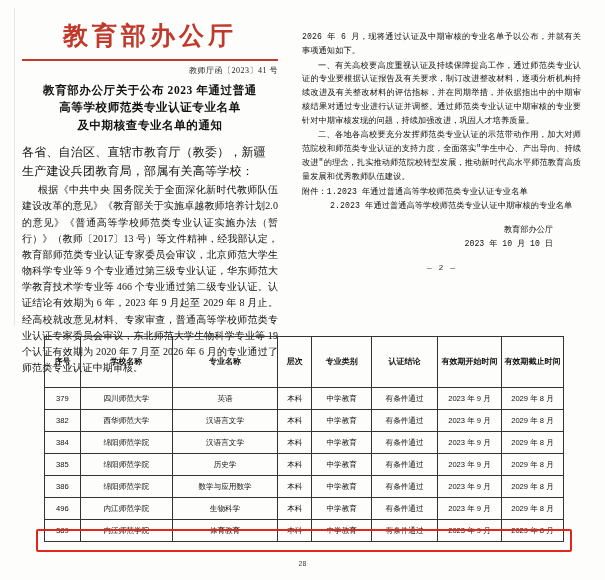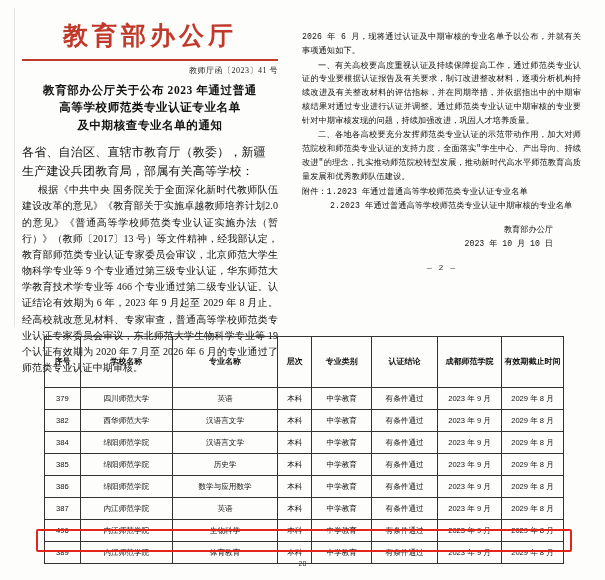--- a/index.html
+++ b/index.html
@@ -240,21 +240,21 @@
           <col class="c-end">
       </colgroup>
       <thead>
         <tr>
           <th>序号</th>
           <th>学校名称</th>
           <th>专业名称</th>
           <th>层次</th>
           <th>专业类别</th>
           <th>认证结论</th>
-          <th>成都师范学院</th>
+          <th>有效期开始时间</th>
           <th>有效期截止时间</th>
         </tr>
       </thead>
       <tbody id="table-body">
           <tr>
             <td>379</td>
             <td>四川师范大学</td>
             <td>英语</td>
             <td>本科</td>
             <td>中学教育</td>
@@ -296,30 +296,20 @@
             <td>386</td>
             <td>绵阳师范学院</td>
             <td>数学与应用数学</td>
             <td>本科</td>
             <td>中学教育</td>
             <td>有条件通过</td>
             <td>2023 年 9 月</td>
             <td>2029 年 8 月</td>
           </tr>
           <tr>
-            <td>387</td>
-            <td>内江师范学院</td>
-            <td>英语</td>
-            <td>本科</td>
-            <td>中学教育</td>
-            <td>有条件通过</td>
-            <td>2023 年 9 月</td>
-            <td>2029 年 8 月</td>
-          </tr>
-          <tr>
             <td>496</td>
             <td>内江师范学院</td>
             <td>生物科学</td>
             <td>本科</td>
             <td>中学教育</td>
             <td>有条件通过</td>
             <td>2023 年 9 月</td>
             <td>2029 年 8 月</td>
           </tr>
           <tr>

